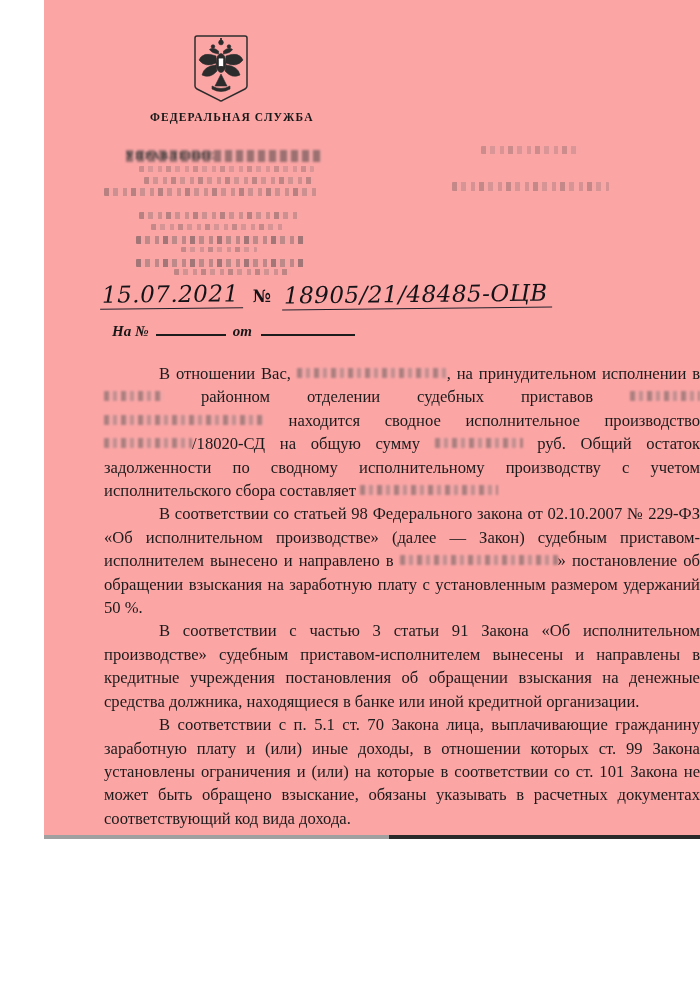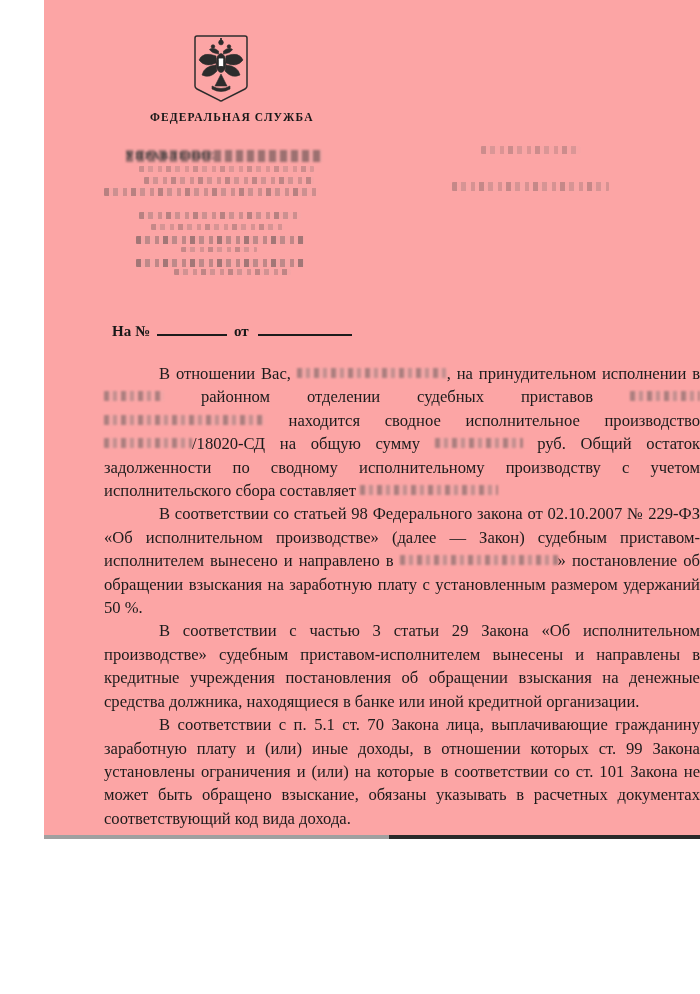--- a/index.html
+++ b/index.html
@@ -29,21 +29,21 @@
     background:repeating-linear-gradient(90deg, rgba(60,60,60,.5) 0 7px, rgba(170,170,170,.15) 7px 11px);
   }
   
   .ref-line{position:absolute;left:56px;top:281px;width:400px;white-space:nowrap;}
   .hand{
     font-family:"DejaVu Serif", serif;font-style:italic;font-size:23px;color:#141418;
     letter-spacing:.5px;display:inline-block;transform:rotate(-.6deg);
   }
   .hand-u{border-bottom:1.7px solid #20202a;padding:0 4px 1px 2px;}
   .num-sign{font-size:17px;font-weight:bold;font-style:normal;display:inline-block;margin:0 6px;transform:none;}
-  .reply-line{position:absolute;left:68px;top:322px;font-size:15px;font-weight:bold;color:#171717;white-space:nowrap;}
+  .reply-line{position:absolute;left:68px;top:322px;font-size:15px;font-weight:bold;color:#171717;white-space:nowrap;font-style:italic;}
   .uline{display:inline-block;border-bottom:2px solid #1c1c1c;height:12px;margin:0 7px;vertical-align:baseline;}
   .uline.w1{width:70px;}
   .uline.w2{width:94px;margin-left:9px;}
   
   .body-text{
     position:absolute;left:60px;top:362px;width:596px;
     font-size:16.6px;line-height:23.4px;text-align:justify;color:#1b1b1b;
   }
   .body-text p{margin:0;text-indent:55px;}
   .redact{
@@ -103,29 +103,34 @@
       <div class="smudge" style="left: 137px; top: 247px; width: 76px; height: 5px; opacity: 0.4;"></div>
       <div class="smudge" style="left: 92px; top: 259px; width: 168px; height: 8px; opacity: 0.65;"></div>
       <div class="smudge" style="left: 130px; top: 269px; width: 117px; height: 6px; opacity: 0.45;"></div>
     </div>
 
   <div id="addressee-smudges">
       <div class="smudge" style="left: 437px; top: 146px; width: 100px; height: 8px; opacity: 0.35;"></div>
       <div class="smudge" style="left: 408px; top: 182px; width: 157px; height: 9px; opacity: 0.4;"></div>
     </div>
 
+  <div class="ref-line">
+    <span class="hand hand-u">15.07.2021</span>
+    <span class="hand num-sign">№</span>
+    <span class="hand hand-u">18905/21/48485-ОЦВ</span>
+  </div>
 
   <div class="reply-line">
     <span>На №</span><span class="uline w1"></span><span>от</span><span class="uline w2"></span>
   </div>
 
   <div class="body-text" id="body-paragraphs">
       <p>В отношении Вас, <span class="redact" style="width: 150px;"></span>, на принудительном исполнении в <span class="redact" style="width: 60px;"></span> районном отделении судебных приставов <span class="redact" style="width: 70px;"></span> <span class="redact" style="width: 160px;"></span> находится сводное исполнительное производство <span class="redact" style="width: 88px;"></span>/18020-СД на общую сумму <span class="redact" style="width: 88px;"></span> руб. Общий остаток задолженности по сводному исполнительному производству с учетом исполнительского сбора составляет <span class="redact" style="width: 138px;"></span></p>
       <p>В соответствии со статьей 98 Федерального закона от 02.10.2007 № 229-ФЗ «Об исполнительном производстве» (далее — Закон) судебным приставом-исполнителем вынесено и направлено в <span class="redact" style="width: 158px;"></span>» постановление об обращении взыскания на заработную плату с установленным размером удержаний 50 %.</p>
-      <p>В соответствии с частью 3 статьи 29 Закона «Об исполнительном производстве» судебным приставом-исполнителем вынесены и направлены в кредитные учреждения постановления об обращении взыскания на денежные средства должника, находящиеся в банке или иной кредитной организации.</p>
+      <p>В соответствии с частью 3 статьи 91 Закона «Об исполнительном производстве» судебным приставом-исполнителем вынесены и направлены в кредитные учреждения постановления об обращении взыскания на денежные средства должника, находящиеся в банке или иной кредитной организации.</p>
       <p>В соответствии с п. 5.1 ст. 70 Закона лица, выплачивающие гражданину заработную плату и (или) иные доходы, в отношении которых ст. 99 Закона установлены ограничения и (или) на которые в соответствии со ст. 101 Закона не может быть обращено взыскание, обязаны указывать в расчетных документах соответствующий код вида дохода.</p>
       <p>С 01.06.2020 в законную силу вступил Федеральный закон от 21.02.2019 № 12-ФЗ «О внесении изменений в Федеральный закон «Об исполнительном производстве», который возлагает на банки иные кредитные организации</p>
     </div>
 
   <div class="strip left" style="background: rgb(160, 160, 160);"></div>
   <div class="strip right" style="background: rgb(42, 42, 42);"></div>
   <div class="speck a"></div>
   <div class="speck b"></div>
 
 </div>

